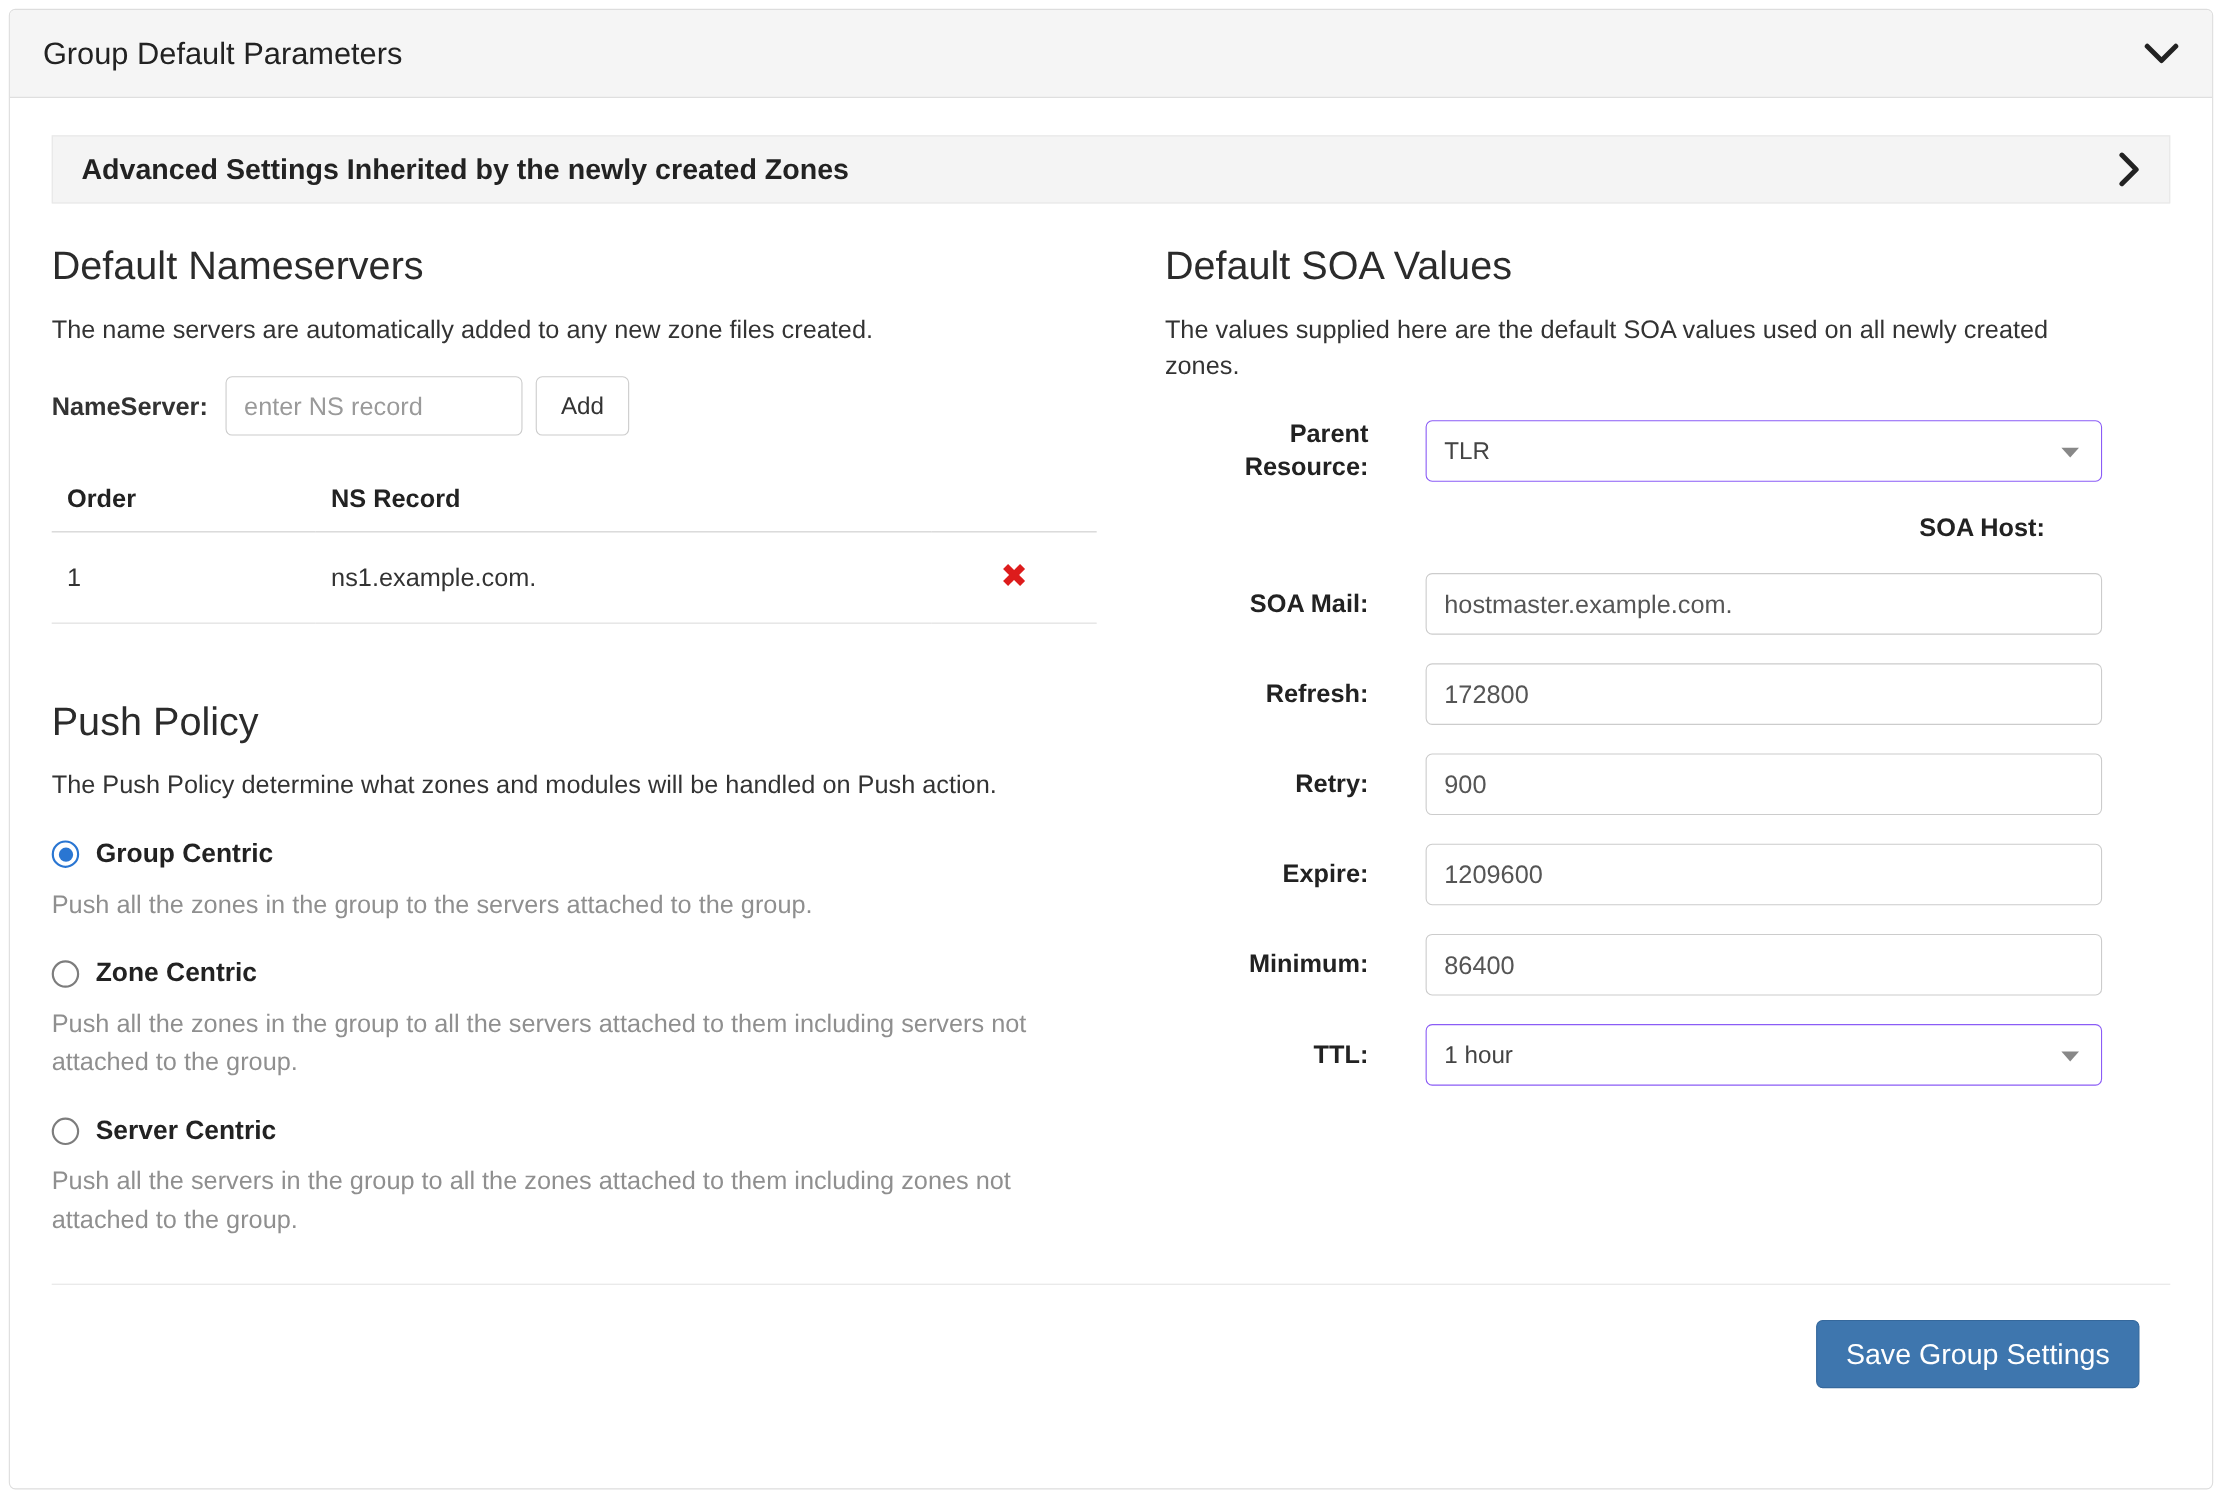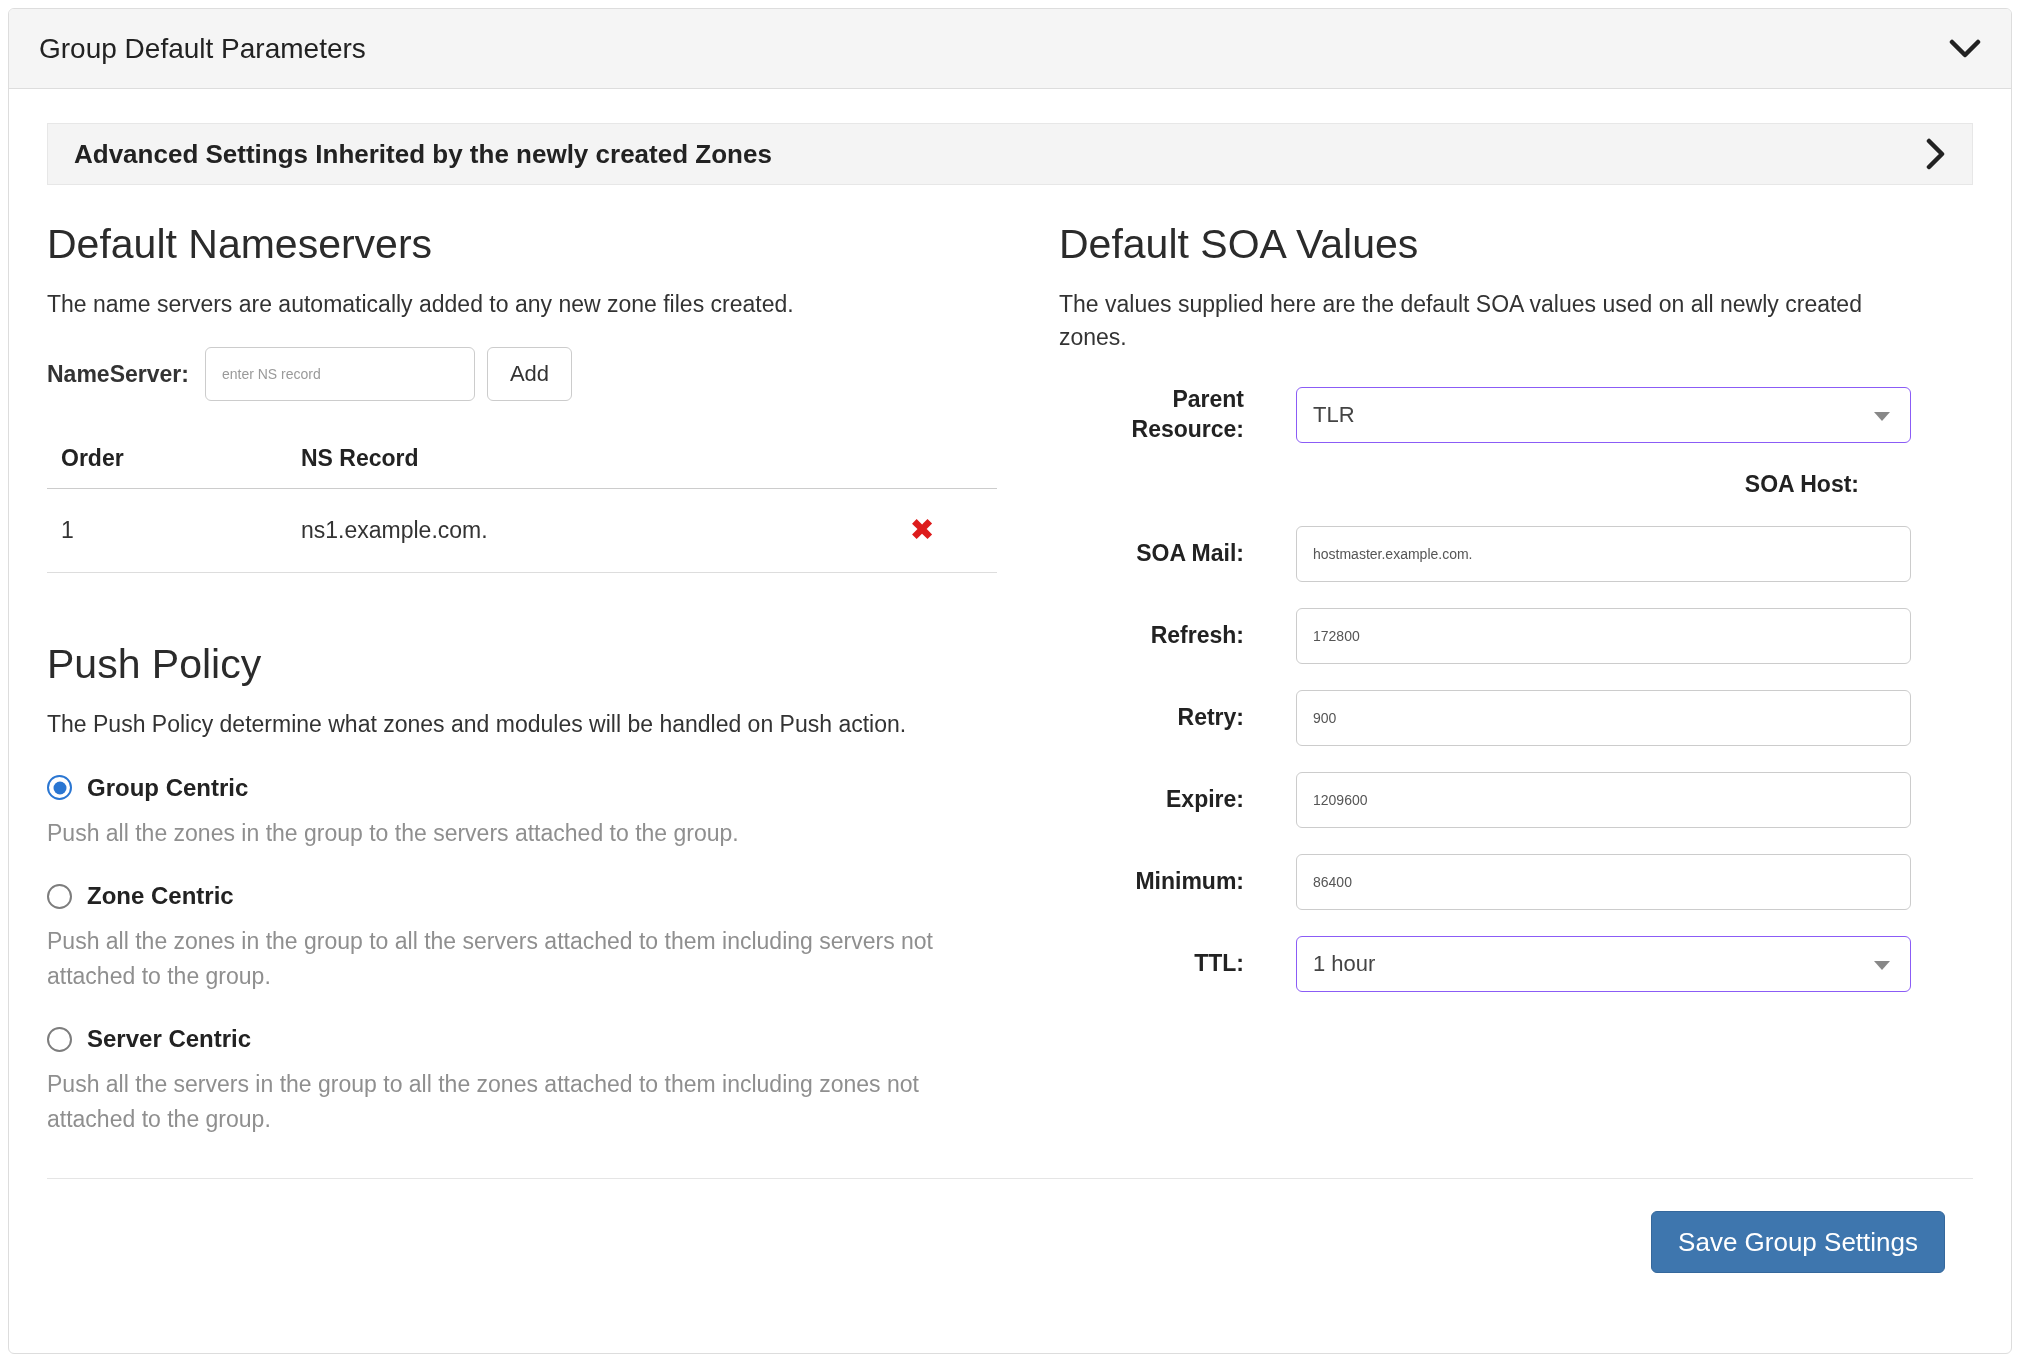--- a/index.html
+++ b/index.html
@@ -22,29 +22,29 @@
     background: #f4f4f4; border: 1px solid #e7e7e7; border-radius: 0;
     height: 62px; display: flex; align-items: center; justify-content: space-between;
     padding: 0 26px; cursor: pointer;
   }
   .advanced-title { font-size: 26px; font-weight: 700; color: #222; }
 
   .columns { display: flex; margin-top: 36px; }
   .col-left { flex: 0 0 950px; }
   .col-right { flex: 1; padding-left: 62px; padding-right: 62px; }
 
-  h2.section-title { font-size: 41px; font-weight: 500; color: #2b2b2b; margin-bottom: 20px; letter-spacing: 0; }
+  h2.section-title { font-size: 36px; font-weight: 500; color: #2b2b2b; margin-bottom: 20px; letter-spacing: 0; }
   p.section-desc { font-size: 23px; line-height: 1.45; color: #333; margin-bottom: 8px; }
 
   
   .ns-row { display: flex; align-items: center; margin-top: 26px; }
   .ns-label { font-weight: 700; font-size: 23px; margin-right: 16px; white-space: nowrap; }
   .text-input {
     height: 54px; border: 1px solid #ccc; border-radius: 6px; background: #fff;
-    font-size: 14px; color: #555; padding: 0 16px; outline: none;
+    font-size: 23px; color: #555; padding: 0 16px; outline: none;
     font-family: "Liberation Sans", sans-serif;
   }
   .text-input::placeholder { color: #9a9a9a; }
   .ns-input { width: 270px; }
   .btn-default {
     height: 54px; margin-left: 12px; padding: 0 22px; font-size: 22px; color: #333;
     background: #fff; border: 1px solid #ccc; border-radius: 6px; cursor: pointer;
     font-family: "Liberation Sans", sans-serif;
   }
 

